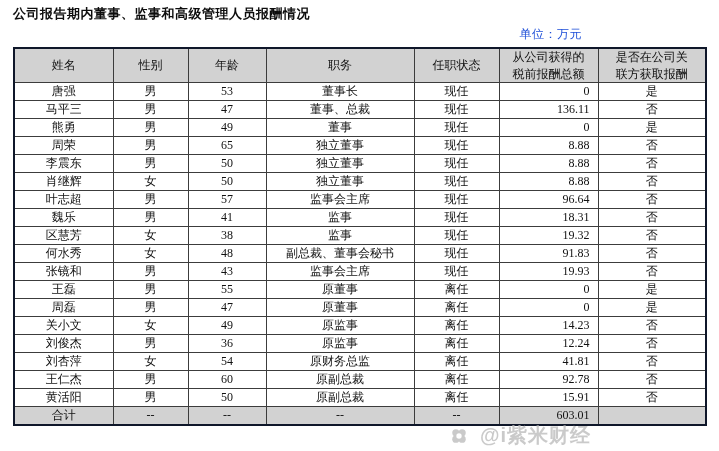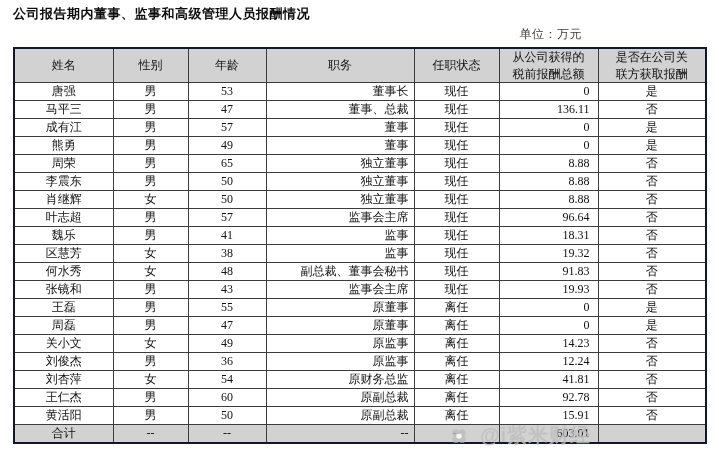--- a/index.html
+++ b/index.html
@@ -10,21 +10,21 @@
     color:#161616;
     overflow:hidden;
   }
   .page{position:relative;width:594px;height:451px;}
   .doc-title{
     position:absolute;left:13px;top:5px;
     font-size:13px;font-weight:bold;letter-spacing:.5px;color:#0d0d0d;
   }
   .unit-label{
     position:absolute;right:12px;top:26px;
-    font-size:12px;color:#404040;letter-spacing:.5px;
+    font-size:12px;color:#1d4ed8;letter-spacing:.5px;
   }
   table.comp{
     position:absolute;left:13px;top:47px;
     width:692px;border-collapse:collapse;table-layout:fixed;
     font-size:12px;border:2px solid #0f172a;
   }
   table.comp th{
     background:var(--header-bg,#d2d2d2);
     border:1px solid #3c3c3c;
     font-weight:normal;text-align:center;
@@ -36,21 +36,21 @@
     border:1px solid #3c3c3c;
     height:17px;line-height:17px;
     padding:0 5px;white-space:nowrap;overflow:hidden;
     font-size:12px;color:#111;
   }
   table.comp td:nth-child(1){text-align:center;}
   table.comp td:nth-child(2),
   table.comp td:nth-child(3),
   table.comp td:nth-child(5),
   table.comp td:nth-child(7){text-align:center;}
-  table.comp td:nth-child(4){text-align:right;}
+  table.comp td:nth-child(4){text-align:center;}
   table.comp td:nth-child(6){text-align:right;padding-right:8px;}
   table.comp tfoot td{background:var(--header-bg,#d2d2d2);}
   .watermark{
     position:absolute;right:3px;bottom:2px;
     display:flex;align-items:center;gap:11px;
     font-family:"Liberation Sans","DejaVu Sans",sans-serif;
     font-size:20px;font-weight:bold;letter-spacing:1px;
     color:var(--wm-color,#bdbdbd);opacity:.8;
     pointer-events:none;
   }
@@ -100,29 +100,20 @@
         <tr>
           <td>马平三</td>
           <td>男</td>
           <td>47</td>
           <td>董事、总裁</td>
           <td>现任</td>
           <td>136.11</td>
           <td>否</td>
         </tr>
         <tr>
-          <td>成有江</td>
-          <td>男</td>
-          <td>57</td>
-          <td>董事</td>
-          <td>现任</td>
-          <td>0</td>
-          <td>是</td>
-        </tr>
-        <tr>
           <td>熊勇</td>
           <td>男</td>
           <td>49</td>
           <td>董事</td>
           <td>现任</td>
           <td>0</td>
           <td>是</td>
         </tr>
         <tr>
           <td>周荣</td>

